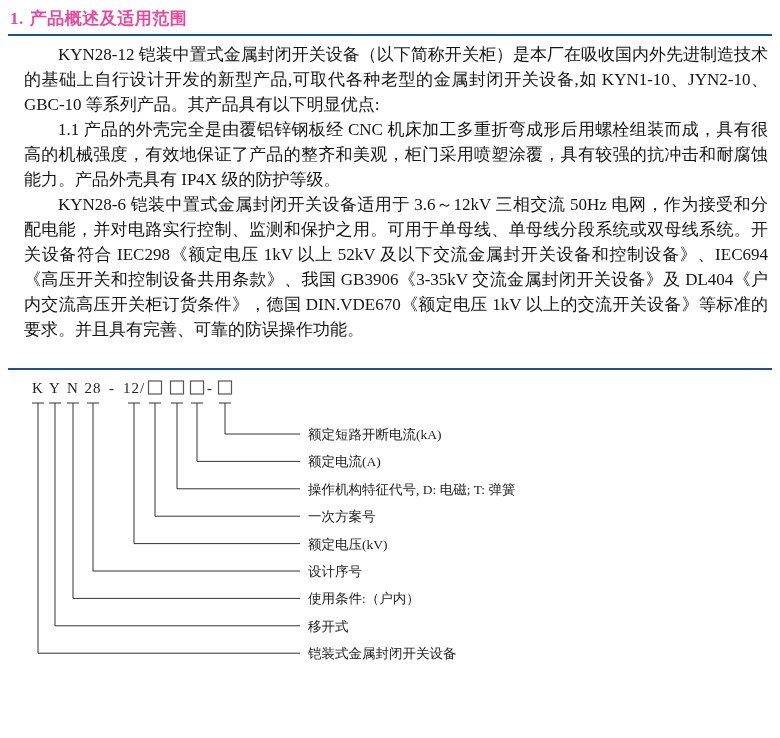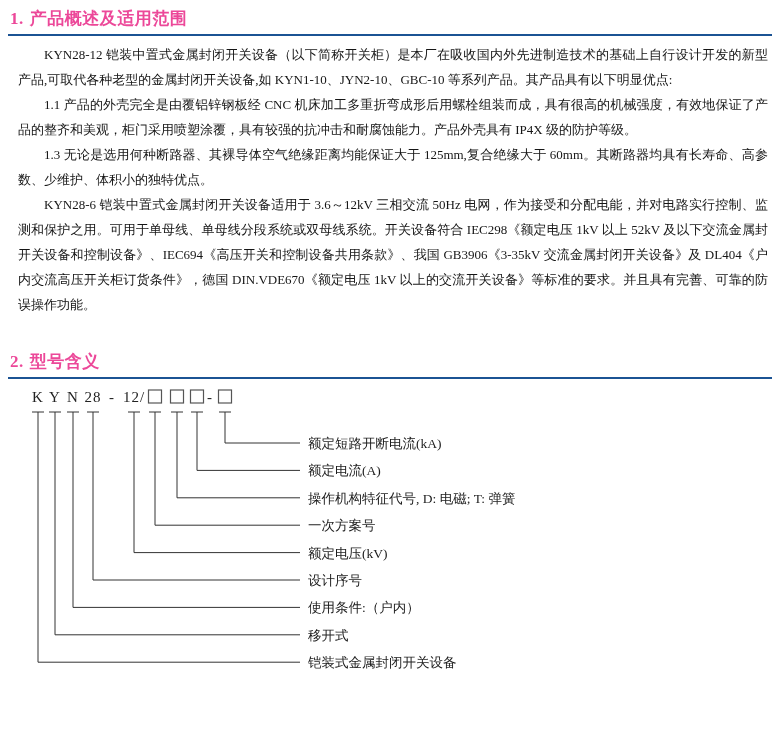--- a/index.html
+++ b/index.html
@@ -31,22 +31,22 @@
     font-family: "Liberation Serif", serif;
     margin-right: 6px;
   }
   .rule {
     border: none;
     border-top: 2px solid #1B5394;
     margin: 1px 8px 0 8px;
     height: 0;
   }
   .body-text {
-    padding: 6px 12px 0 18px;
-    font-size: 13px;
+    padding: 6px 12px 0 24px;
+    font-size: 17px;
     line-height: 25px;
     text-align: justify;
   }
   .body-text p {
     margin: 0;
     text-indent: 2em;
   }
   .sec2 {
     margin-top: 26px;
   }
@@ -69,27 +69,25 @@
 <body>
 
 <div class="page">
 
   <section>
     <h2 class="sec-title"><span class="sec-num">1.</span><span>产品概述及适用范围</span></h2>
     <hr class="rule">
     <div class="body-text">
       <p>KYN28-12 铠装中置式金属封闭开关设备（以下简称开关柜）是本厂在吸收国内外先进制造技术的基础上自行设计开发的新型产品,可取代各种老型的金属封闭开关设备,如 KYN1-10、JYN2-10、GBC-10 等系列产品。其产品具有以下明显优点:</p>
       <p>1.1 产品的外壳完全是由覆铝锌钢板经 CNC 机床加工多重折弯成形后用螺栓组装而成，具有很高的机械强度，有效地保证了产品的整齐和美观，柜门采用喷塑涂覆，具有较强的抗冲击和耐腐蚀能力。产品外壳具有 IP4X 级的防护等级。</p>
-      <p>1.3 无论是选用何种断路器、其裸导体空气绝缘距离均能保证大于 125mm,复合绝缘大于 60mm。其断路器均具有长寿命、高参数、少维护、体积小的独特优点。</p>
       <p>KYN28-6 铠装中置式金属封闭开关设备适用于 3.6～12kV 三相交流 50Hz 电网，作为接受和分配电能，并对电路实行控制、监测和保护之用。可用于单母线、单母线分段系统或双母线系统。开关设备符合 IEC298《额定电压 1kV 以上 52kV 及以下交流金属封开关设备和控制设备》、IEC694《高压开关和控制设备共用条款》、我国 GB3906《3-35kV 交流金属封闭开关设备》及 DL404《户内交流高压开关柜订货条件》，德国 DIN.VDE670《额定电压 1kV 以上的交流开关设备》等标准的要求。并且具有完善、可靠的防误操作功能。</p>
     </div>
   </section>
 
   <section class="sec2">
-    <h2 class="sec-title"><span class="sec-num">2.</span><span>型号含义</span></h2>
     <hr class="rule">
     <div id="diagram" class="diagram-wrap"><svg width="756" height="295">
           <text x="18" y="17" text-anchor="middle" class="code-char">K</text>
           <text x="35" y="17" text-anchor="middle" class="code-char">Y</text>
           <text x="53" y="17" text-anchor="middle" class="code-char">N</text>
           <text x="73" y="17" text-anchor="middle" class="code-char">28</text>
           <text x="92" y="17" text-anchor="middle" class="code-char">-</text>
           <text x="114" y="17" text-anchor="middle" class="code-char">12/</text>
           <rect x="128.5" y="5" width="13" height="13" fill="none" stroke="#555" stroke-width="1.2"></rect>
           <rect x="150.5" y="5" width="13" height="13" fill="none" stroke="#555" stroke-width="1.2"></rect>

